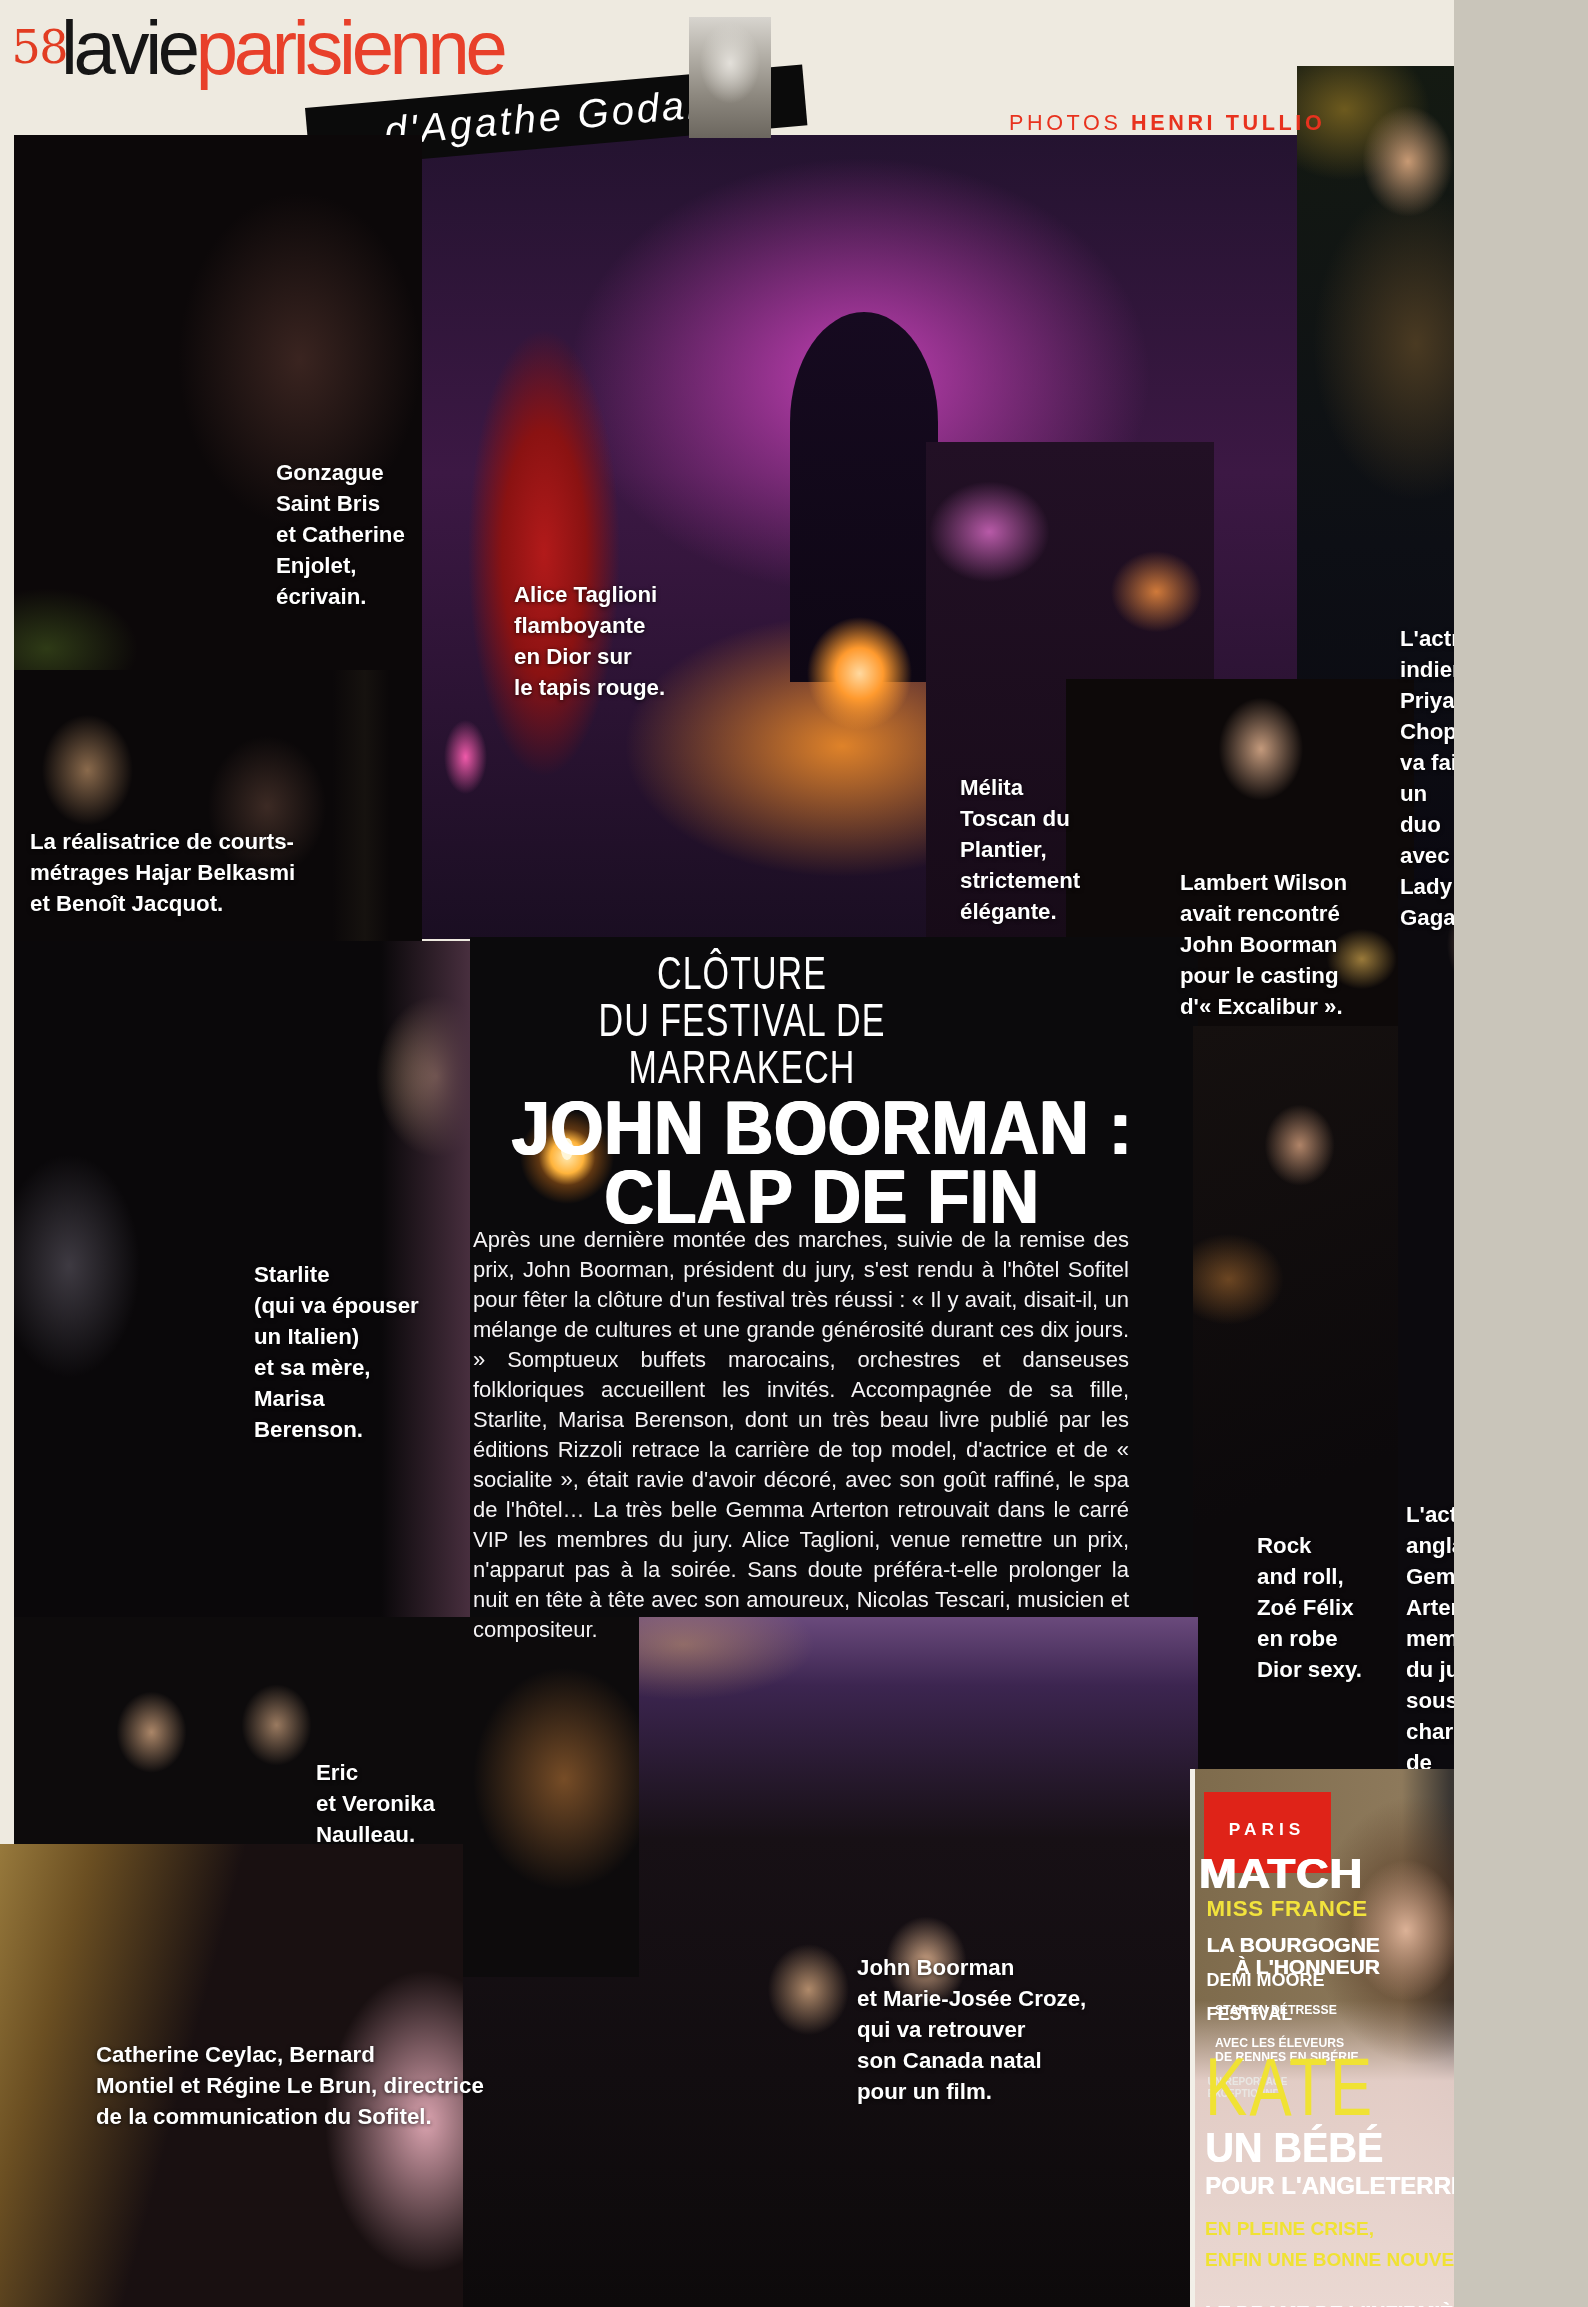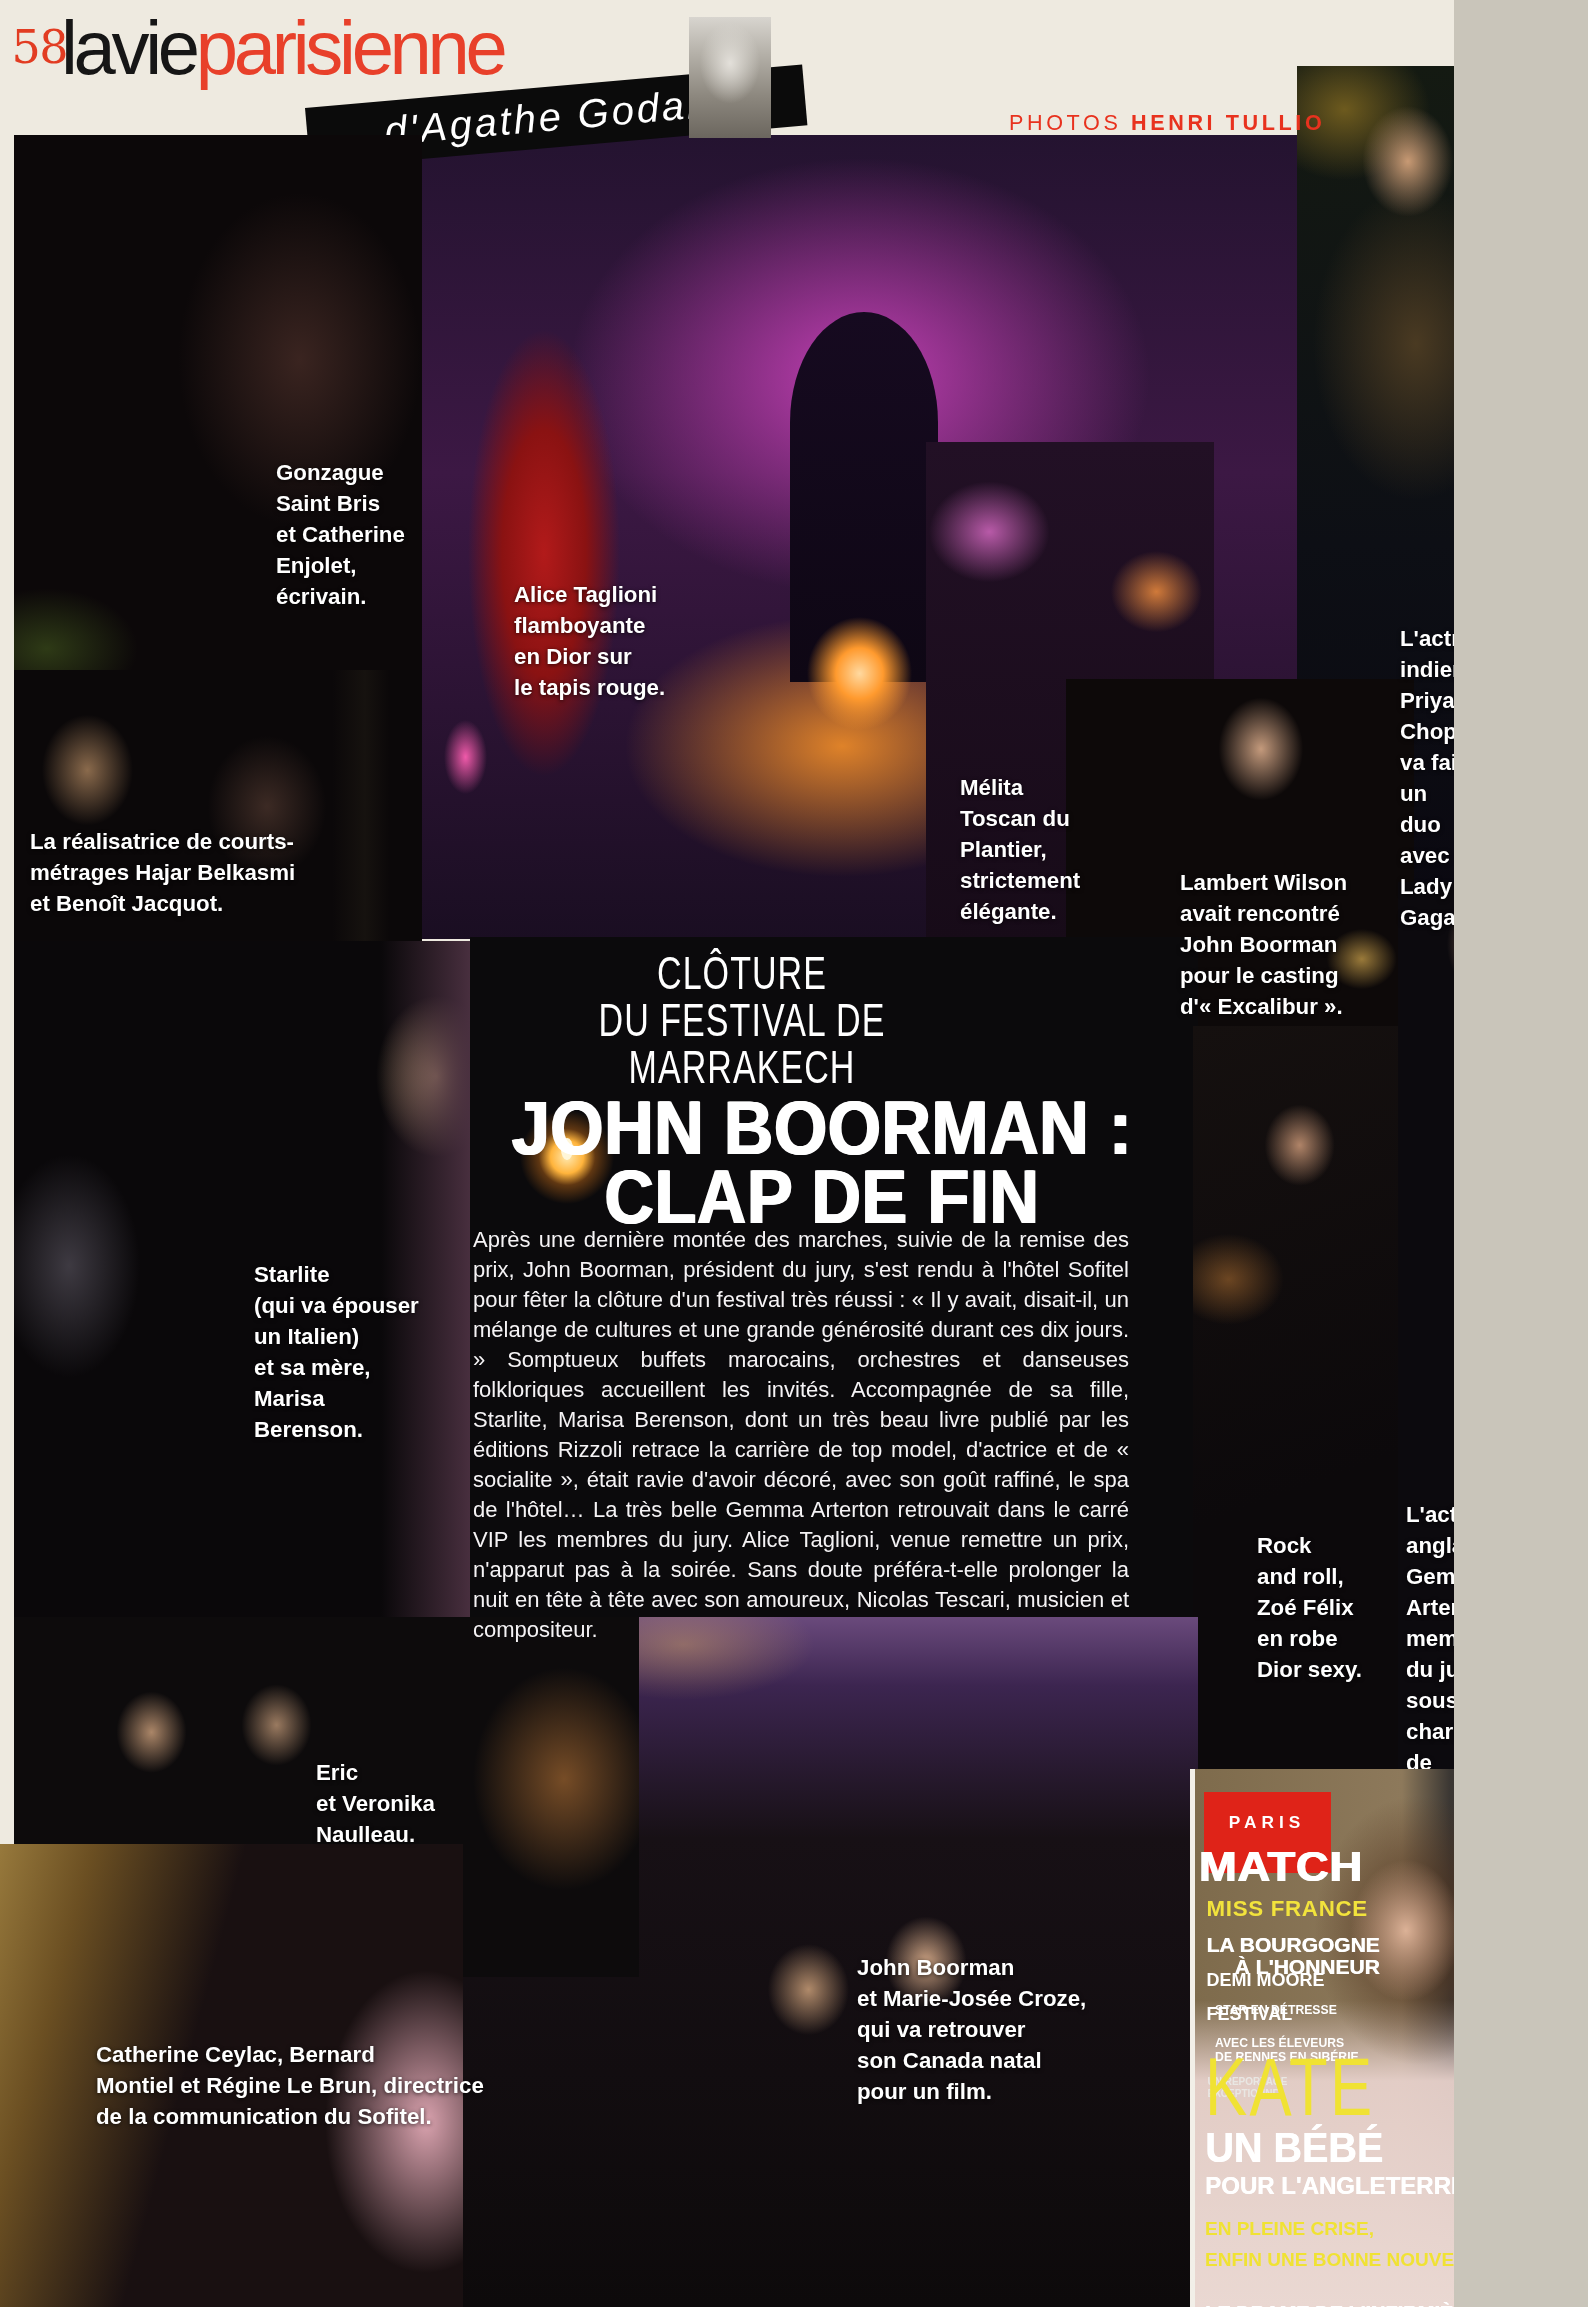--- a/index.html
+++ b/index.html
@@ -123,21 +123,21 @@
   
   #cover{position:absolute;left:1190px;top:1769px;width:398px;height:538px;z-index:8;overflow:hidden;
     border-left:5px solid #f2efe8;
     background:
       radial-gradient(79px 101px at 53% 30%,#dcb297 0%,rgba(220,178,151,0) 70%),
       radial-gradient(144px 187px at 56% 30%,#50331e 0%,rgba(80,51,30,0) 72%),
       linear-gradient(180deg,rgba(0,0,0,0) 43%,rgba(230,208,202,.96) 58%,#ead8d2 100%),
       linear-gradient(90deg,#7e6b4c 0%,#8d795b 52%,#3b3733 64%,#302d2b 100%);}
   .cv{position:absolute;white-space:pre-line;}
   .cv-logo{left:8.6px;top:23px;width:127px;height:81px;background:#df2318;text-align:center;}
-  .cv-logo .paris{display:block;margin-top:8px;color:#fff;font-size:17.3px;font-weight:700;letter-spacing:5px;}
+  .cv-logo .paris{display:block;margin-top:15px;color:#fff;font-size:17.3px;font-weight:700;letter-spacing:5px;}
   .cv-logo .match{display:block;margin-top:1.4px;color:#fff;font-size:42px;font-weight:700;line-height:42px;
       letter-spacing:0.7px;transform:scaleX(1.08);transform-origin:center;text-shadow:0.7px 0 #fff,-0.7px 0 #fff;}
   .cv-egypte{top:30px;right:-30px;text-align:right;}
   .cv-egypte .k{color:#f2e63c;font-size:19.5px;font-weight:700;letter-spacing:0.7px;}
   .cv-egypte .l{color:#fff;font-size:20px;font-weight:700;line-height:22.3px;text-shadow:0.5px 0 #fff;}
   .cv-mf{left:11.5px;top:115px;}
   .cv-mf .k{color:#f2e33c;font-size:22.3px;font-weight:700;letter-spacing:0.7px;}
   .cv-mf .l{color:#fff;font-size:21px;font-weight:700;line-height:22.3px;text-shadow:0.5px 0 #fff;text-align:right;}
   .cv-demi{left:11.5px;top:189px;color:#fff;}
   .cv-demi .t{font-size:18px;font-weight:700;}

